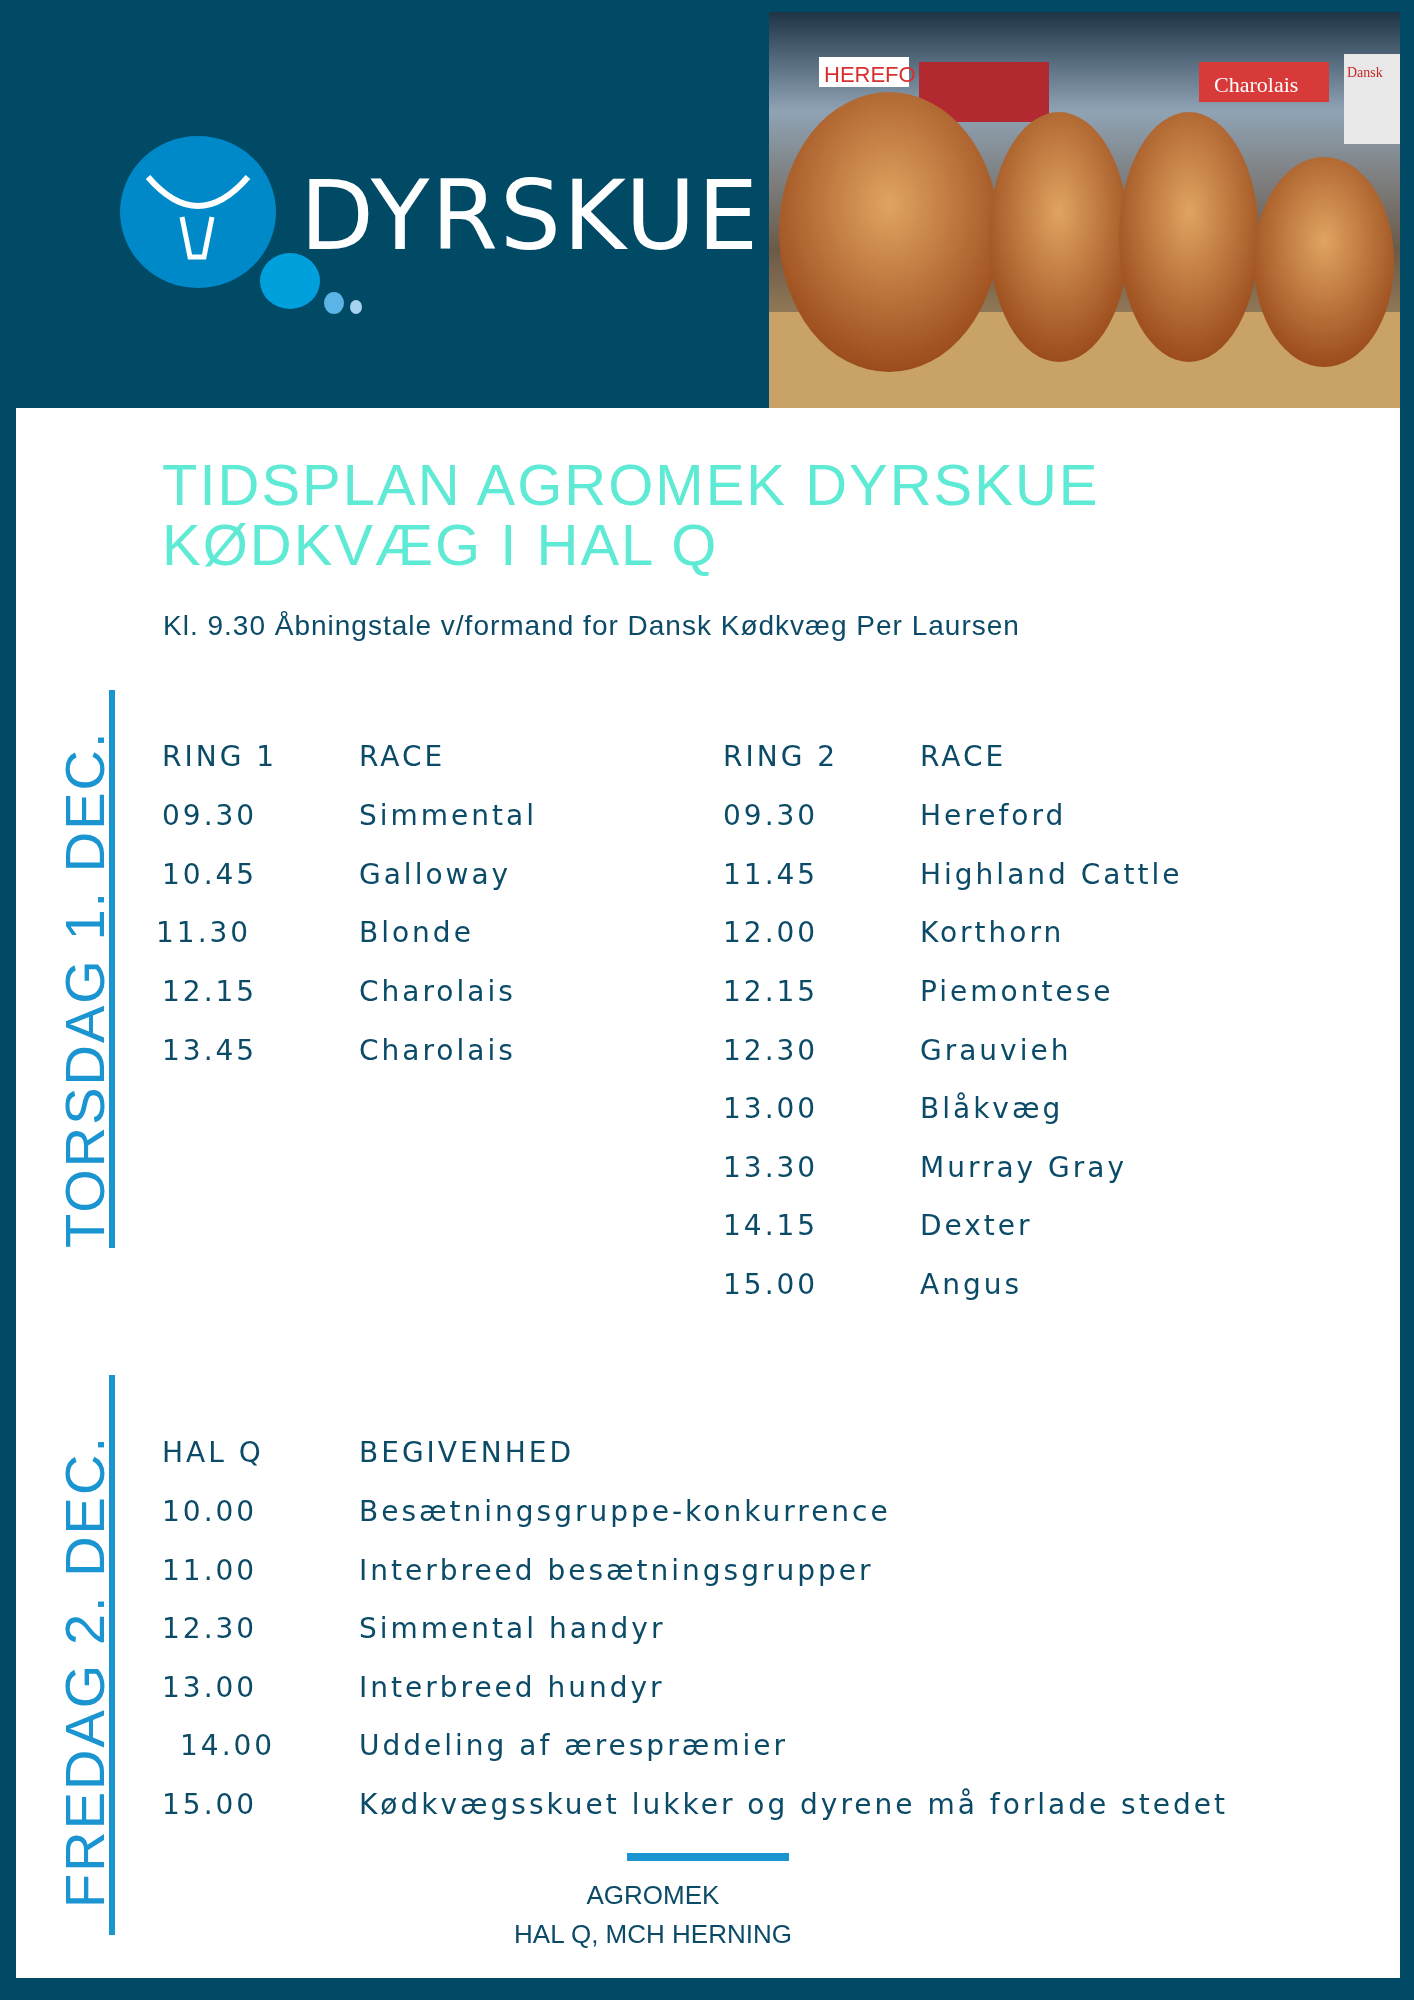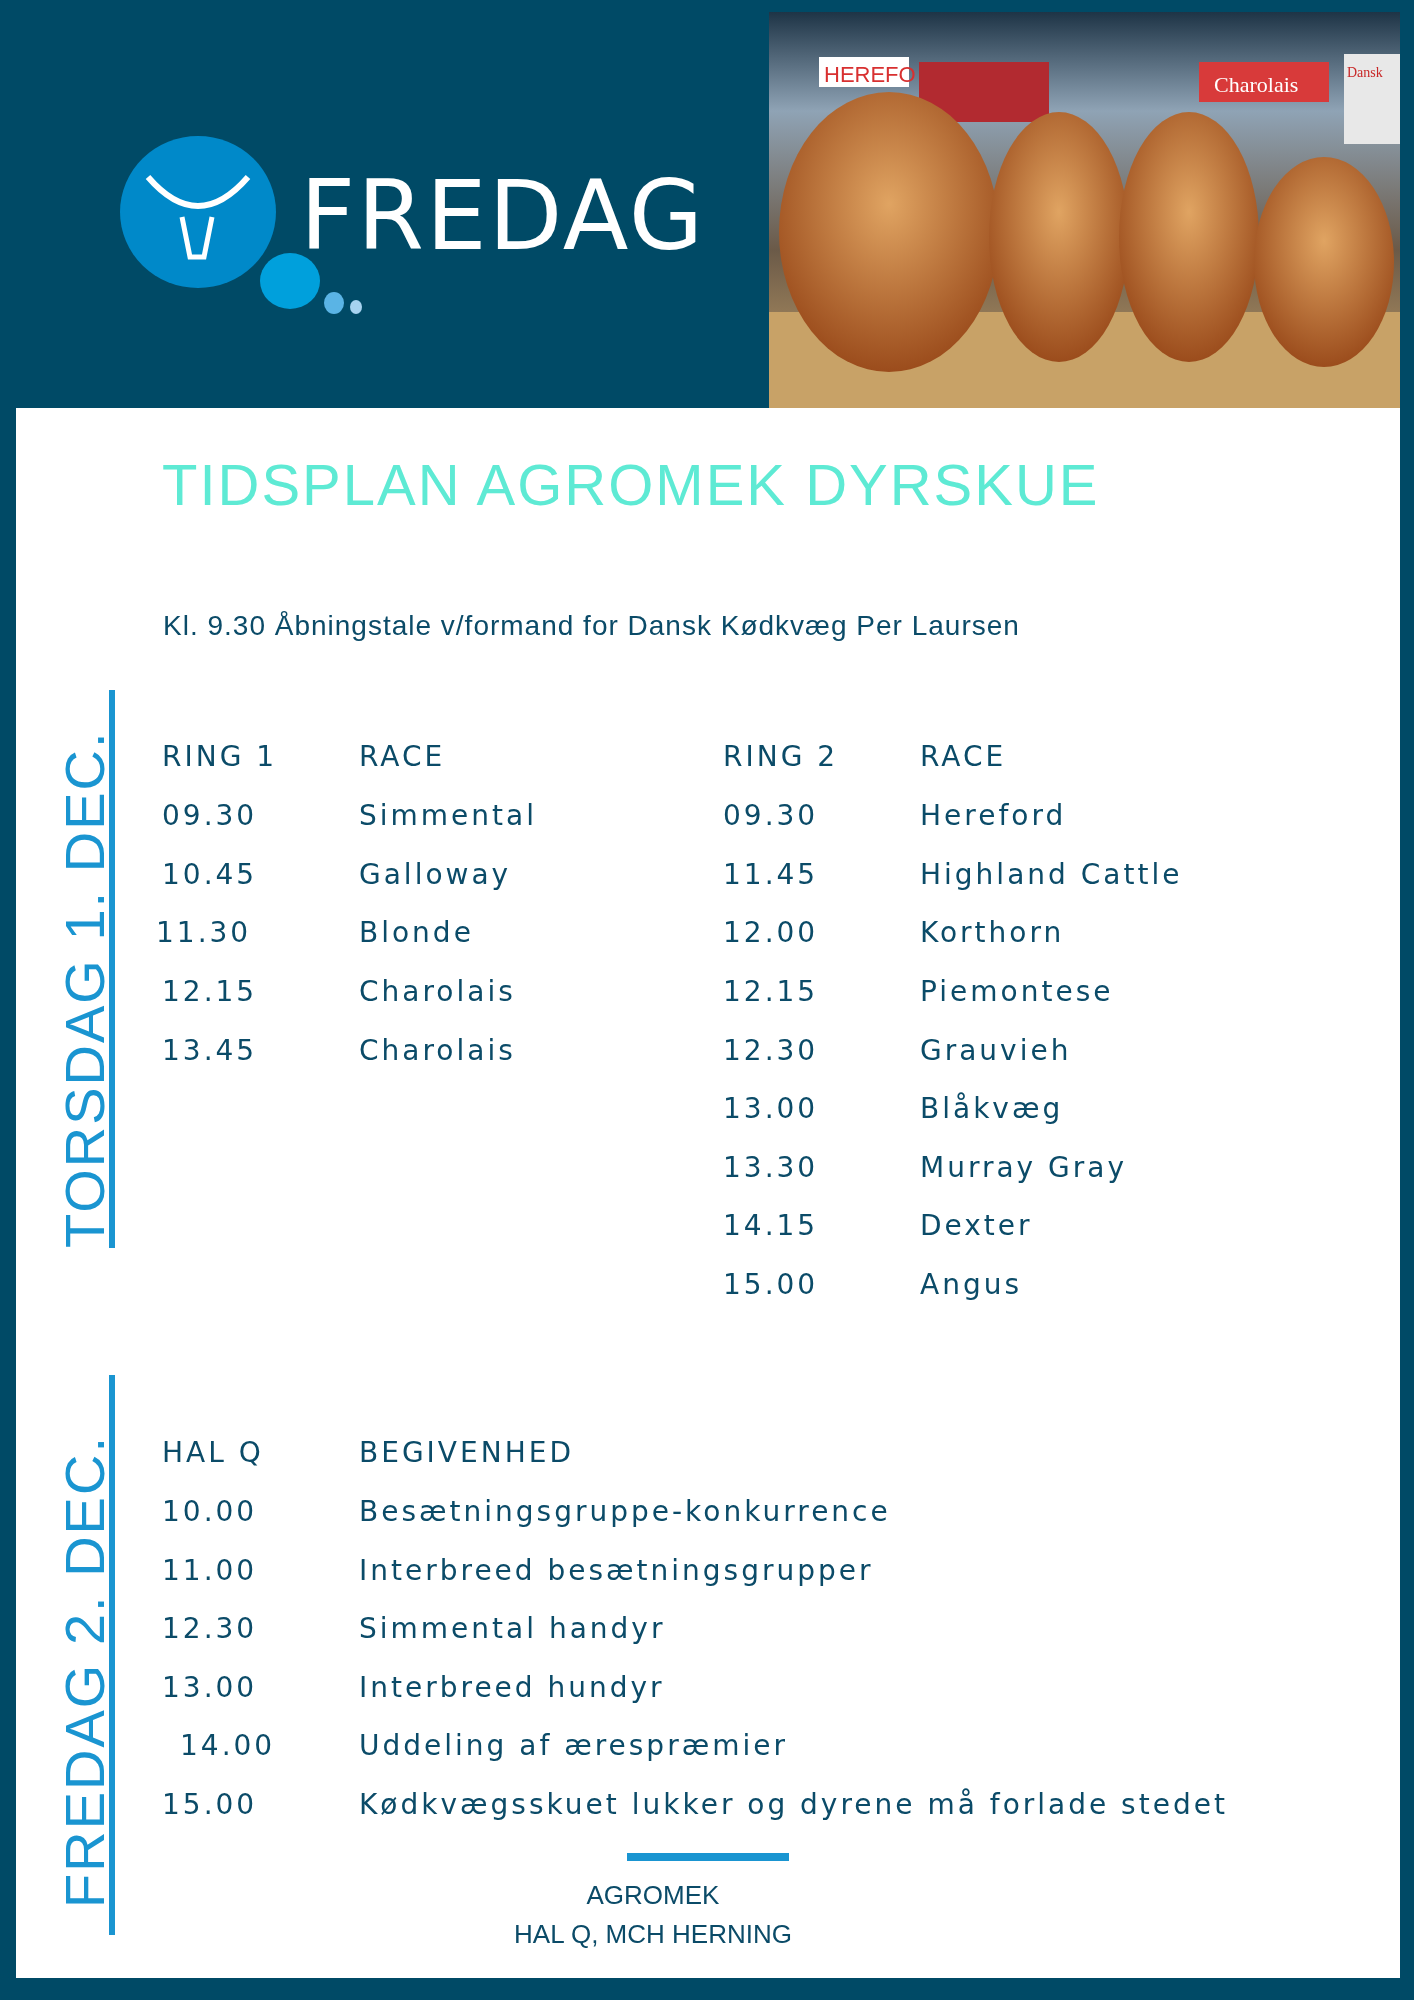--- a/index.html
+++ b/index.html
@@ -23,21 +23,21 @@
 <div class="logo">
   <svg width="270" height="190" viewBox="0 0 270 190" style="position:absolute;left:0;top:0;">
     <ellipse cx="78" cy="77" rx="78" ry="76" fill="#0089c9"></ellipse>
     <path d="M 28 42 Q 78 100 128 42" stroke="#ffffff" stroke-width="6" fill="none"></path>
     <path d="M 62 82 L 70 122 L 84 122 L 92 82" stroke="#ffffff" stroke-width="5" fill="none"></path>
     <ellipse cx="170" cy="146" rx="30" ry="28" fill="#00a0dc"></ellipse>
     <ellipse cx="214" cy="168" rx="10" ry="11" fill="#5ab4e5"></ellipse>
     <ellipse cx="236" cy="172" rx="6" ry="7" fill="#a7d3f0"></ellipse>
   </svg>
 </div>
-<div class="logo-text">FREDAG</div>
+<div class="logo-text">DYRSKUE</div>
 
 <div class="photo">
   <svg width="631" height="396" viewBox="0 0 631 396">
     <defs>
       <linearGradient id="bg" x1="0" y1="0" x2="0" y2="1">
         <stop offset="0" stop-color="#1e3446"></stop>
         <stop offset="0.25" stop-color="#8fa3b5"></stop>
         <stop offset="0.6" stop-color="#6b5a48"></stop>
         <stop offset="1" stop-color="#c9a56c"></stop>
       </linearGradient>
@@ -59,20 +59,21 @@
     <ellipse cx="290" cy="225" rx="70" ry="125" fill="url(#cow)"></ellipse>
     <ellipse cx="420" cy="225" rx="70" ry="125" fill="url(#cow)"></ellipse>
     <ellipse cx="555" cy="250" rx="70" ry="105" fill="url(#cow)"></ellipse>
   </svg>
 </div>
 
 <div class="panel"></div>
 
 <div class="title">
   <div>TIDSPLAN AGROMEK DYRSKUE</div>
+  <div>KØDKVÆG I HAL Q</div>
 </div>
 <div class="subtitle">Kl. 9.30 Åbningstale v/formand for Dansk Kødkvæg Per Laursen</div>
 
 <div class="vlabel" style="left:52px;top:1248px;">TORSDAG   1. DEC.</div>
 <div class="vbar" style="left:109px;top:690px;height:558px;"></div>
 
 <div>
   <div class="row" style="left:162px;top:740px;">RING 1</div>
   <div class="row" style="left:359px;top:740px;">RACE</div>
 

